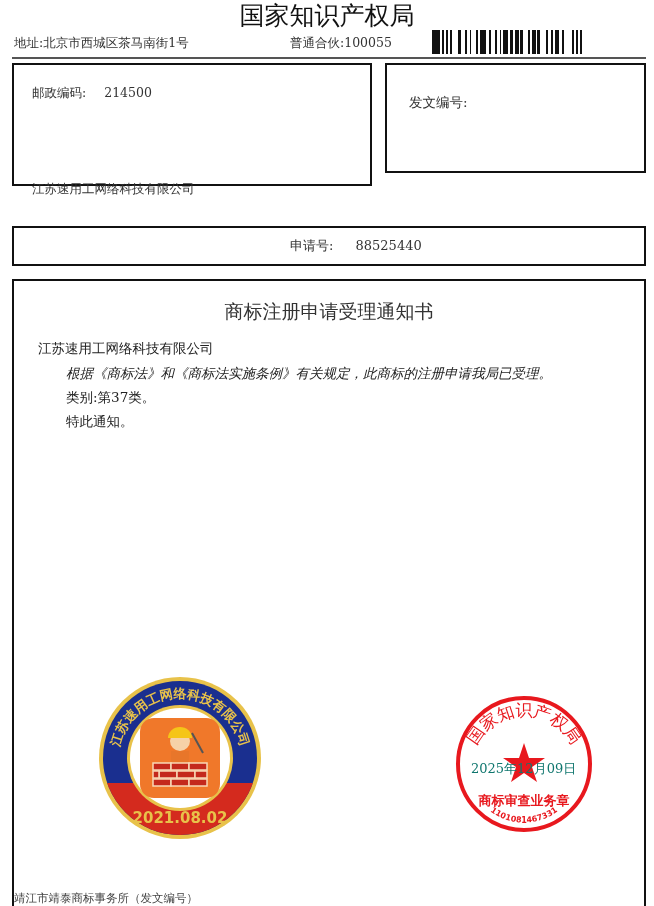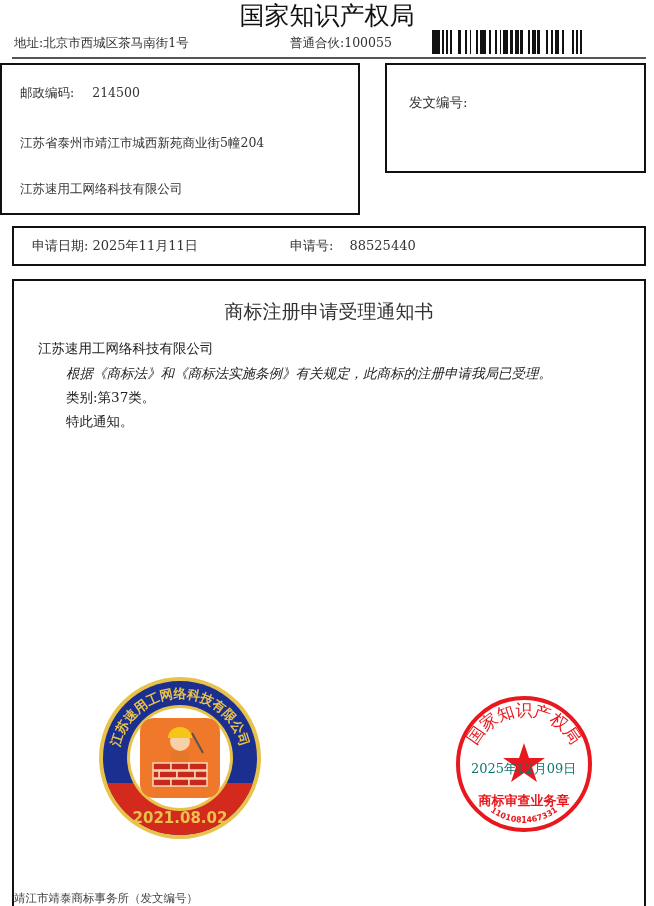--- a/index.html
+++ b/index.html
@@ -73,41 +73,36 @@
     <span style="width: 8px; background: transparent;"></span>
     <span style="width: 2px;"></span>
     <span style="width: 2px; background: transparent;"></span>
     <span style="width: 2px;"></span>
     <span style="width: 2px; background: transparent;"></span>
     <span style="width: 2px;"></span>
     <span style="width: 2px; background: transparent;"></span>
   </div>
 <div class="abs rule"></div>
 
-<div class="abs box" style="left:0; top:63px; width:360px; height:152px;">
+<div class="abs box" style="left:12px; top:63px; width:360px; height:123px;">
   <div class="abs t13" style="left:18px; top:19px;">
     <span>邮政编码:</span>
     <span style="margin-left:14px;">214500</span>
   </div>
-  <div class="abs t13" style="left:18px; top:69px;">江苏省泰州市靖江市城西新苑商业街5幢204</div>
   <div class="abs t13" style="left:18px; top:115px;">江苏速用工网络科技有限公司</div>
 </div>
 
 <div class="abs box" style="left:385px; top:63px; width:261px; height:110px;text-decoration:underline;">
   <div class="abs t13" style="left:22px; top:28px; font-size:13.5px;">发文编号:</div>
 </div>
 
 <div class="abs box" style="left:12px; top:226px; width:634px; height:40px;">
-  <div class="abs t13" style="left:18px; top:9px; font-size:13px;">
-    <span>申请日期:</span>
-    <span>2025年11月11日</span>
-  </div>
   <div class="abs t13" style="left:276px; top:9px; font-size:13px;">
     <span>申请号:</span>
-    <span style="margin-left:12px;">88525440</span>
+    <span style="margin-left:18px;">88525440</span>
   </div>
 </div>
 
 <div class="abs box" style="left:12px; top:279px; width:634px; height:700px;">
   <div class="abs doc-title" style="left:0; top:17px;">商标注册申请受理通知书</div>
   <div class="abs body-t" style="left:24px; top:57px;">江苏速用工网络科技有限公司</div>
   <div class="abs body-t" style="left:52px; top:82px;font-style:italic;">根据《商标法》和《商标法实施条例》有关规定，此商标的注册申请我局已受理。</div>
   <div class="abs body-t" style="left:52px; top:106px;">类别:第37类。</div>
   <div class="abs body-t" style="left:52px; top:130px;">特此通知。</div>
 </div>

